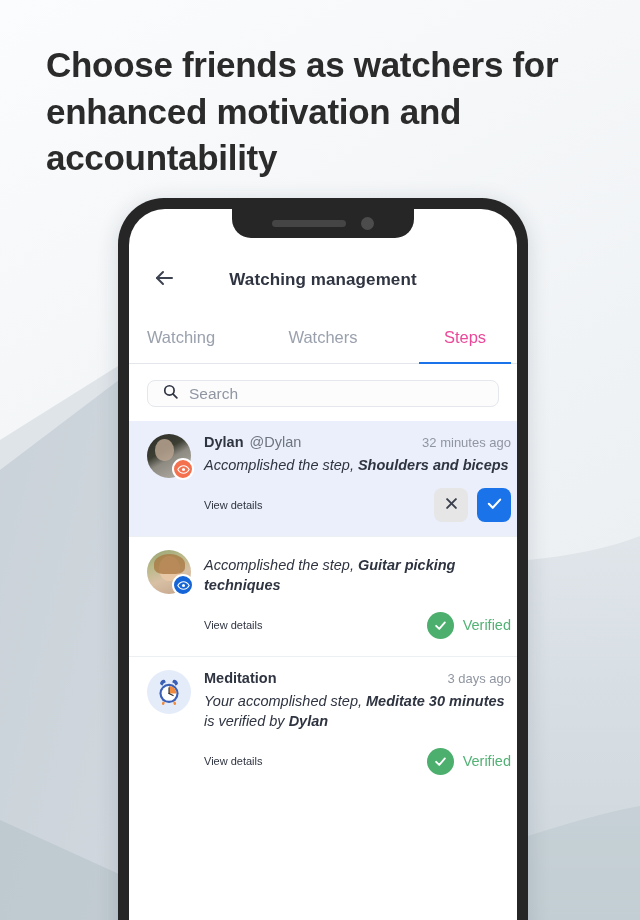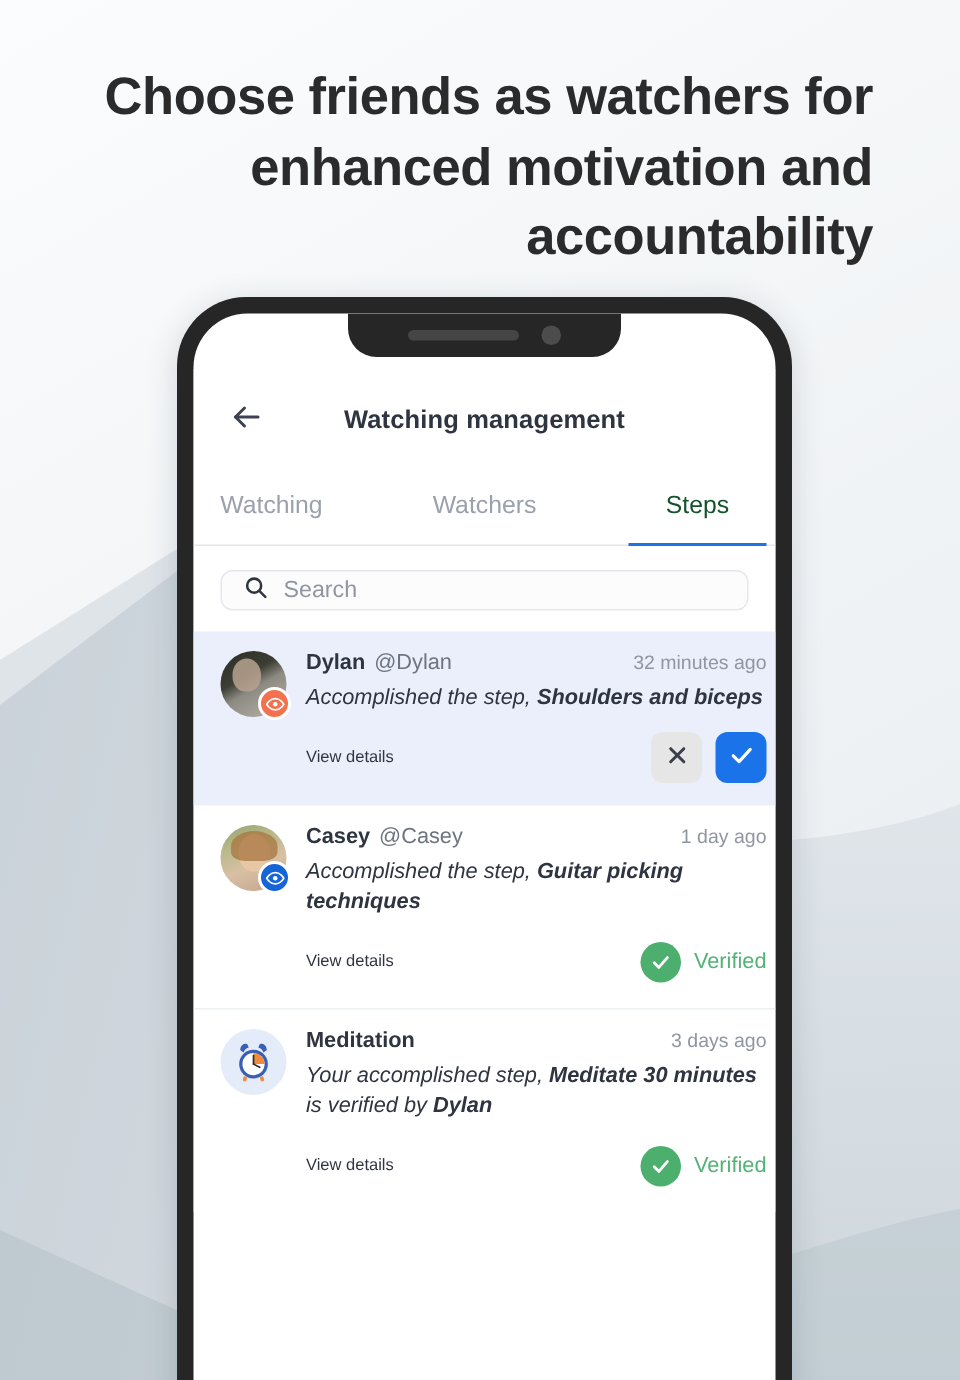--- a/index.html
+++ b/index.html
@@ -15,21 +15,21 @@
 
   
   .bg-layer { position: absolute; inset: 0; overflow: hidden; z-index: 0; }
   .bg-layer svg { position: absolute; inset: 0; }
 
   
   .headline {
     position: absolute;
     top: 42px; left: 0; right: 12px;
     z-index: 3;
-    text-align: right;
+    text-align: left;
     color: #2b2b2b;
     font-size: 35px;
     font-weight: bold;
     line-height: 1.33;
     letter-spacing: -0.3px;
     padding: 0 46px;
   }
 
   
   .phone {
@@ -108,21 +108,21 @@
   .tab {
     flex: 1;
     display: flex;
     align-items: center;
     justify-content: center;
     font-size: 16.5px;
     color: #9aa1ad;
     position: relative;
     padding-bottom: 2px;
   }
-  .tab.active { color: #14532d; }
+  .tab.active { color: #ec4899; }
   .tab.active::after {
     content: "";
     position: absolute;
     left: 6px; right: 6px; bottom: -1px;
     height: 2px;
     background: #1a73e8;
   }
 
   
   .search-wrap { padding: 16px 18px 14px 18px; background: #fff; }
@@ -357,25 +357,20 @@
         <div class="avatar-wrap">
           <div class="avatar casey"></div>
           <div class="eye-badge blue">
             <svg width="13" height="13" viewBox="0 0 24 24" fill="none" stroke="#fff" stroke-width="2.1">
               <path d="M1.5 12s4-7 10.5-7 10.5 7 10.5 7-4 7-10.5 7S1.5 12 1.5 12z"></path>
               <circle cx="12" cy="12" r="2.8" fill="#fff" stroke="none"></circle>
             </svg>
           </div>
         </div>
         <div class="feed-body">
-          <div class="feed-row1">
-            <span class="feed-name">Casey</span>
-            <span class="feed-handle">@Casey</span>
-            <span class="feed-time">1 day ago</span>
-          </div>
           <div class="feed-text">
             <span>Accomplished the step, </span><b>Guitar picking techniques</b>
           </div>
           <div class="feed-actions">
             <span class="view-details">View details</span>
             <div class="action-right verified-wrap">
               <span class="verified-circle">
                 <svg width="15" height="15" viewBox="0 0 24 24" fill="none" stroke="#fff" stroke-width="3" stroke-linecap="round" stroke-linejoin="round">
                   <polyline points="5,12.5 10,17.5 19,7"></polyline>
                 </svg>

